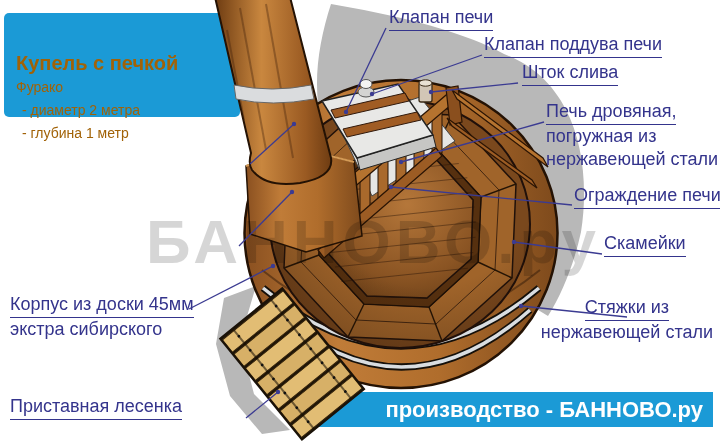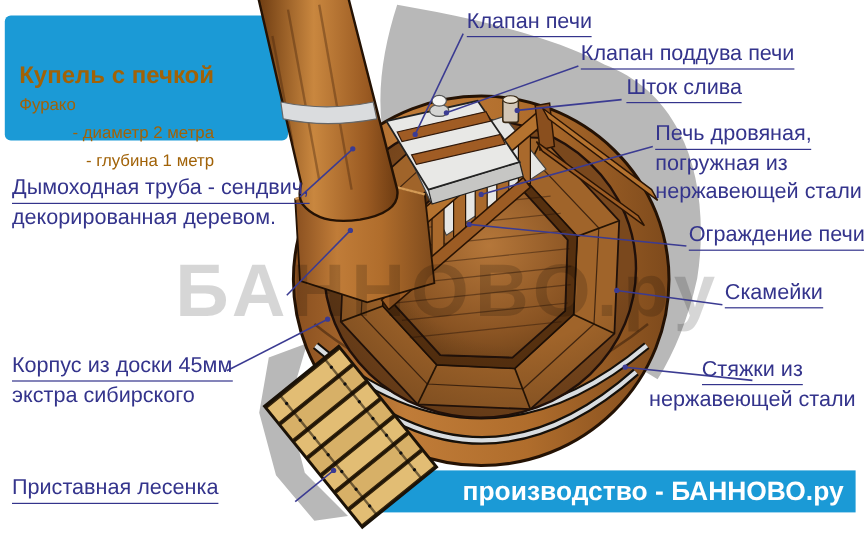--- a/index.html
+++ b/index.html
@@ -4,21 +4,21 @@
 <style>
   html,body{margin:0;padding:0;background:#fff;}
   .stage{position:relative;width:720px;height:445px;overflow:hidden;background:#fff;
          font-family:"Liberation Sans",sans-serif;}
   .stage svg{position:absolute;left:0;top:0;}
   .lbl{position:absolute;font-size:18px;line-height:23px;color:#34348c;white-space:nowrap;z-index:3;}
   .ul{display:inline-block;border-bottom:1.6px solid #34348c;padding-bottom:1px;}
   .infobox-text{position:absolute;left:16px;top:19px;color:#a16207;z-index:3;margin-top:32px;}
   .infobox-text .t1{font-size:20px;font-weight:bold;line-height:25px;}
   .infobox-text .t2{font-size:14px;line-height:23px;}
-  .infobox-text .dash{padding-left:6px;text-align:right;}
+  .infobox-text .dash{padding-left:6px;}
   .footer-text{position:absolute;right:17px;top:397px;color:#fff;font-size:22px;
                font-weight:bold;z-index:3;}
   .r{text-align:center;}
 </style>
 </head>
 <body>
 
 <div class="stage">
 
 <svg width="720" height="445" viewBox="0 0 720 445">
@@ -240,24 +240,20 @@
 <div class="lbl" style="left:574px;top:184px">
   <span class="ul">Ограждение печи</span>
 </div>
 <div class="lbl" style="left:604px;top:232px">
   <span class="ul">Скамейки</span>
 </div>
 <div class="lbl r" style="right:7px;top:296px">
   <span class="ul">Стяжки из</span><br>
   <span>нержавеющей стали</span>
 </div>
-<div class="lbl" style="left:10px;top:145px">
-  <span class="ul">Дымоходная труба - сендвич,</span><br>
-  <span>декорированная деревом.</span>
-</div>
 <div class="lbl" style="left:10px;top:293px">
   <span class="ul">Корпус из доски 45мм</span><br>
   <span>экстра сибирского</span><br>
 </div>
 <div class="lbl" style="left:10px;top:395px">
   <span class="ul">Приставная лесенка</span>
 </div>
 
 <div class="footer-text">производство - БАННОВО.ру</div>
 

